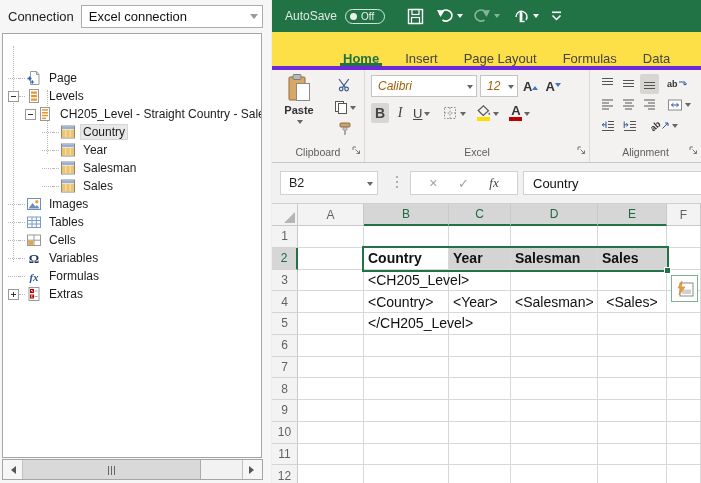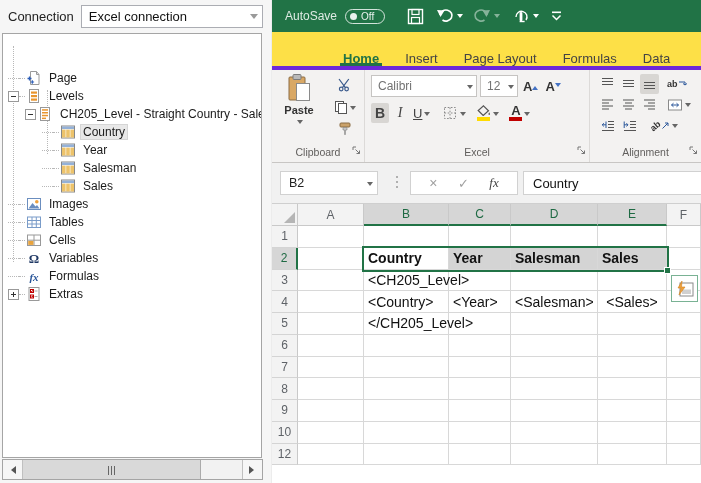--- a/index.html
+++ b/index.html
@@ -55,21 +55,21 @@
   .icon-btn { display: inline-flex; align-items: center; justify-content: center; height: 20px; min-width: 18px; padding: 0 2px; border-radius: 2px; color: #444; }
   .icon-btn.pressed { background: #d8d6d3; }
   .caret { width: 0; height: 0; border: 3px solid transparent; border-top: 4px solid #666; margin: 4px 0 0 2px; }
   .g-clipboard { flex: 0 0 93px; }
   .clip-flex { display: flex; gap: 12px; font-weight: bold; }
   .paste-big { display: flex; flex-direction: column; align-items: center; width: 42px; }
   .paste-big .lbl { font-size: 11px; color: #333; margin-top: 1px; }
   .mini-col { display: flex; flex-direction: column; gap: 2px; padding-top: 2px; }
   .g-font { flex: 0 0 225px; }
   .font-row1 { display: flex; align-items: center; gap: 3px; height: 26px; }
-  .combo2 { height: 22px; background: #fff; border: 1px solid #c6c4c2; display: flex; align-items: center; font-size: 12px; color: #737373; padding: 0 3px 0 6px; }
+  .combo2 { height: 22px; background: #fff; border: 1px solid #c6c4c2; display: flex; align-items: center; font-size: 12px; color: #a16207; padding: 0 3px 0 6px; font-style: italic; }
   .combo2 span:first-child { flex: 1; }
   .font-name { width: 106px; }
   .font-size { width: 38px; }
   .font-row2 { display: flex; align-items: center; gap: 2px; height: 28px; }
   .bld { font-weight: 700; font-size: 14px; }
   .ita { font-style: italic; font-family: "Liberation Serif", serif; font-size: 14px; }
   .und { text-decoration: underline; font-size: 13px; }
   .glyph-a { font-size: 13px; font-weight: 600; color: #333; line-height: 11px; }
   .color-bar { display: block; width: 13px; height: 4px; margin-top: 1px; }
   .stack { display: inline-flex; flex-direction: column; align-items: center; }
@@ -707,20 +707,29 @@
         <div class="g-row">
           <div class="rh-cell" style="width: 26px; height: 21.75px; flex: 0 0 26px;">10</div>
           <div class="g-cell" style="width: 66px; height: 21.75px; flex: 0 0 66px;"></div>
           <div class="g-cell" style="width: 85px; height: 21.75px; flex: 0 0 85px;"></div>
           <div class="g-cell" style="width: 62px; height: 21.75px; flex: 0 0 62px;"></div>
           <div class="g-cell" style="width: 87px; height: 21.75px; flex: 0 0 87px;"></div>
           <div class="g-cell" style="width: 69px; height: 21.75px; flex: 0 0 69px;"></div>
           <div class="g-cell" style="width: 34px; height: 21.75px; flex: 0 0 34px;"></div>
         </div>
         <div class="g-row">
+          <div class="rh-cell" style="width: 26px; height: 21.75px; flex: 0 0 26px;">11</div>
+          <div class="g-cell" style="width: 66px; height: 21.75px; flex: 0 0 66px;"></div>
+          <div class="g-cell" style="width: 85px; height: 21.75px; flex: 0 0 85px;"></div>
+          <div class="g-cell" style="width: 62px; height: 21.75px; flex: 0 0 62px;"></div>
+          <div class="g-cell" style="width: 87px; height: 21.75px; flex: 0 0 87px;"></div>
+          <div class="g-cell" style="width: 69px; height: 21.75px; flex: 0 0 69px;"></div>
+          <div class="g-cell" style="width: 34px; height: 21.75px; flex: 0 0 34px;"></div>
+        </div>
+        <div class="g-row">
           <div class="rh-cell" style="width: 26px; height: 21.75px; flex: 0 0 26px;">12</div>
           <div class="g-cell" style="width: 66px; height: 21.75px; flex: 0 0 66px;"></div>
           <div class="g-cell" style="width: 85px; height: 21.75px; flex: 0 0 85px;"></div>
           <div class="g-cell" style="width: 62px; height: 21.75px; flex: 0 0 62px;"></div>
           <div class="g-cell" style="width: 87px; height: 21.75px; flex: 0 0 87px;"></div>
           <div class="g-cell" style="width: 69px; height: 21.75px; flex: 0 0 69px;"></div>
           <div class="g-cell" style="width: 34px; height: 21.75px; flex: 0 0 34px;"></div>
         </div>
         <div class="sel-border" style="left: 90px; top: 41.75px; width: 307px; height: 25.75px;"></div>
         <div class="fill-handle" style="left: 392px; top: 62.5px;"></div>

